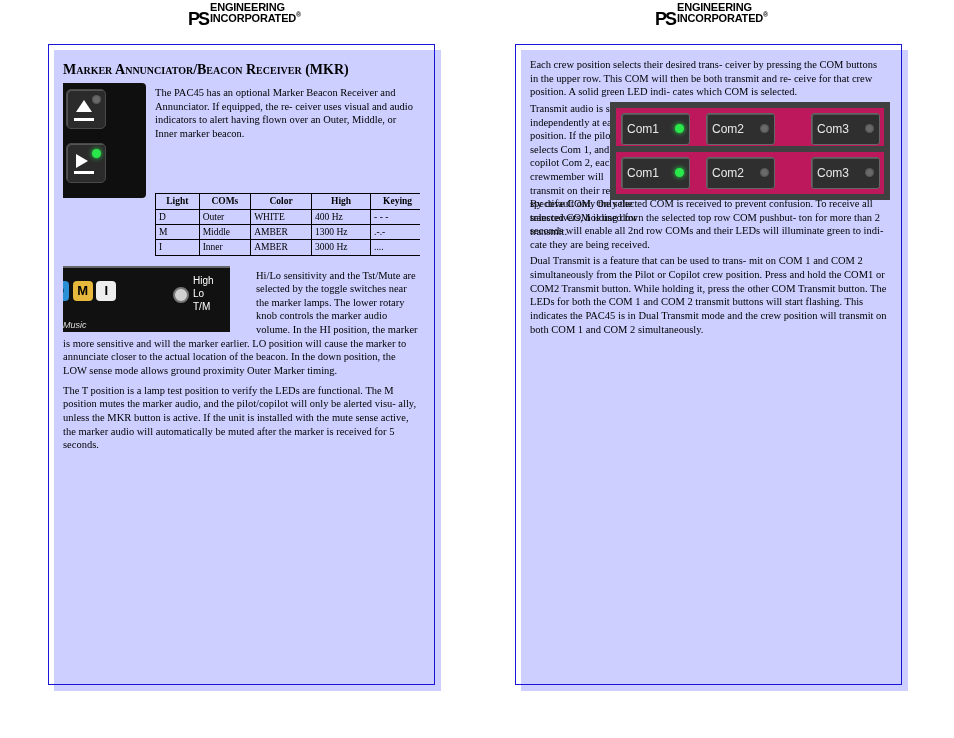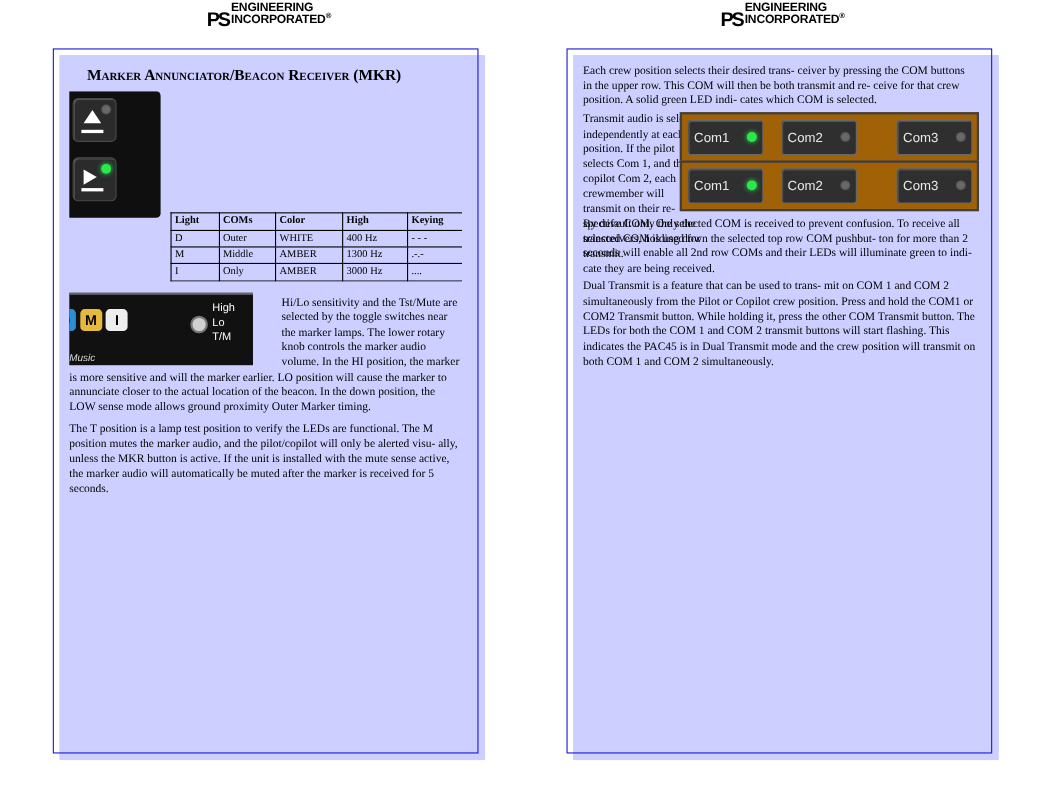--- a/index.html
+++ b/index.html
@@ -6,40 +6,40 @@
 .page{position:absolute;top:44px;width:387px;height:641px;border:1px solid #1a16d8;box-sizing:border-box;padding:10px 14px;font-size:10.5px;line-height:1.3}
 .page.left{left:48px}
 .page.right{left:515px}
 .shadow{position:absolute;top:50px;width:387px;height:641px;background:#9aa0ff;opacity:.5}
 .shadow.left{left:54px}
 .shadow.right{left:521px}
 .logo{position:absolute;top:2px;font-family:Helvetica,Arial,sans-serif;font-size:11px;font-weight:bold;letter-spacing:-.2px;text-align:left}
 .logo-mark{font-size:18px;font-weight:900;letter-spacing:-2px;vertical-align:middle;margin-right:2px}
 .logo.left{left:188px}
 .logo.right{left:655px}
-h4{font-variant:small-caps;font-size:14px;font-weight:bold;margin:6px 0 4px 16px}
+h4{font-variant:small-caps;font-size:14px;font-weight:bold;margin:6px 0 4px 0}
 p{margin:3px 0}
 table.ma{width:100%;border-collapse:collapse;font-size:9.5px;margin-top:6px}
 table.ma th,table.ma td{border:1px solid #000;padding:1px 3px;text-align:left}
-table.ma th{text-align:left;font-weight:bold}
+table.ma th{text-align:center;font-weight:bold}
 .panel-sm{position:absolute;background:#0f0f0f;border-radius:4px}
 .btn-sq{width:38px;height:38px;background:#2b2b2b;border:1px solid #4a4a4a;border-radius:5px;position:absolute;box-shadow:inset 1px 1px 0 #555}
 .led{width:9px;height:9px;border-radius:50%;position:absolute;top:5px;right:4px}
 .led.off{background:#6a6a6a;box-shadow:0 0 2px #333 inset}
 .led.on{background:#29e84b;box-shadow:0 0 5px #29e84b}
 .tri-up{width:0;height:0;border-left:8px solid transparent;border-right:8px solid transparent;border-bottom:12px solid #fff;position:absolute;left:9px;top:10px}
 .tri-bar{position:absolute;left:7px;bottom:7px;width:20px;height:3px;background:#fff}
 .tri-play{width:0;height:0;border-top:7px solid transparent;border-bottom:7px solid transparent;border-left:12px solid #fff;position:absolute;left:9px;top:10px}
 .omi{position:absolute;left:10px;bottom:248px}
 .omi-outer{width:187px;height:64px;background:#111;position:relative;border-top:2px solid #666}
 .omi-chip{display:inline-block;width:20px;height:20px;border-radius:4px;text-align:center;font:bold 13px/20px Arial;color:#000;margin-right:1px;margin-top:7px}
 .omi-toggle{width:12px;height:12px;background:#d0d0d0;border-radius:50%;border:2px solid #777;display:inline-block;position:absolute;top:19px;left:130px}
 .omi-lbls{position:absolute;left:150px;top:6px;color:#fff;font:10px Arial;line-height:13px}
 .omi-music{position:absolute;left:20px;bottom:2px;color:#ddd;font:italic 9px Arial}
-.comrow{position:absolute;right:-3px;width:268px;height:42px;background:#a16207;border:2px solid #404040}
+.comrow{position:absolute;right:-3px;width:268px;height:42px;background:#be185d;border:6px solid #404040}
 .cbtn{position:absolute;top:5px;width:62px;height:30px;background:#2f2f2f;border:1px solid #666;border-radius:3px;color:#e8e8e8;font:12px Arial;line-height:30px;padding-left:5px;box-shadow:inset 1px 1px 0 #555}
 .cbtn .led{top:10px;right:5px}
 .stack{display:inline-block}
 .stack span{display:block;line-height:1}
 </style>
 </head>
 <body>
 
 <div class="shadow left"></div>
 <div class="shadow right"></div>
@@ -61,20 +61,21 @@
           <div class="tri-bar"></div>
           <div class="led off"></div>
         </div>
         <div class="btn-sq" style="top:60px;left:8px">
           <div class="tri-play"></div>
           <div class="tri-bar" style="bottom:8px"></div>
           <div class="led on"></div>
         </div>
       </div>
     </div>
+    <p style="margin-left:92px">The PAC45 has an optional Marker Beacon Receiver and Annunciator. If equipped, the re- ceiver uses visual and audio indicators to alert having flown over an Outer, Middle, or Inner marker beacon.</p>
     <table class="ma" style="margin-left:92px;width:270px">
       <tbody>
           <tr>
             <th>Light</th>
             <th>COMs</th>
             <th>Color</th>
             <th>High</th>
             <th>Keying</th>
           </tr>
       <tr>
@@ -86,21 +87,21 @@
           </tr>
       <tr>
             <td>M</td>
             <td>Middle</td>
             <td>AMBER</td>
             <td>1300 Hz</td>
             <td>.-.-</td>
           </tr>
       <tr>
             <td>I</td>
-            <td>Only</td>
+            <td>Inner</td>
             <td>AMBER</td>
             <td>3000 Hz</td>
             <td>....</td>
           </tr>
     </tbody>
       </table>
   </div>
   <div style="clear:both"></div>
   <div style="overflow:hidden;margin-top:10px">
     <div class="omi" style="position:relative;left:-20px;bottom:auto;float:left;margin-right:6px">

